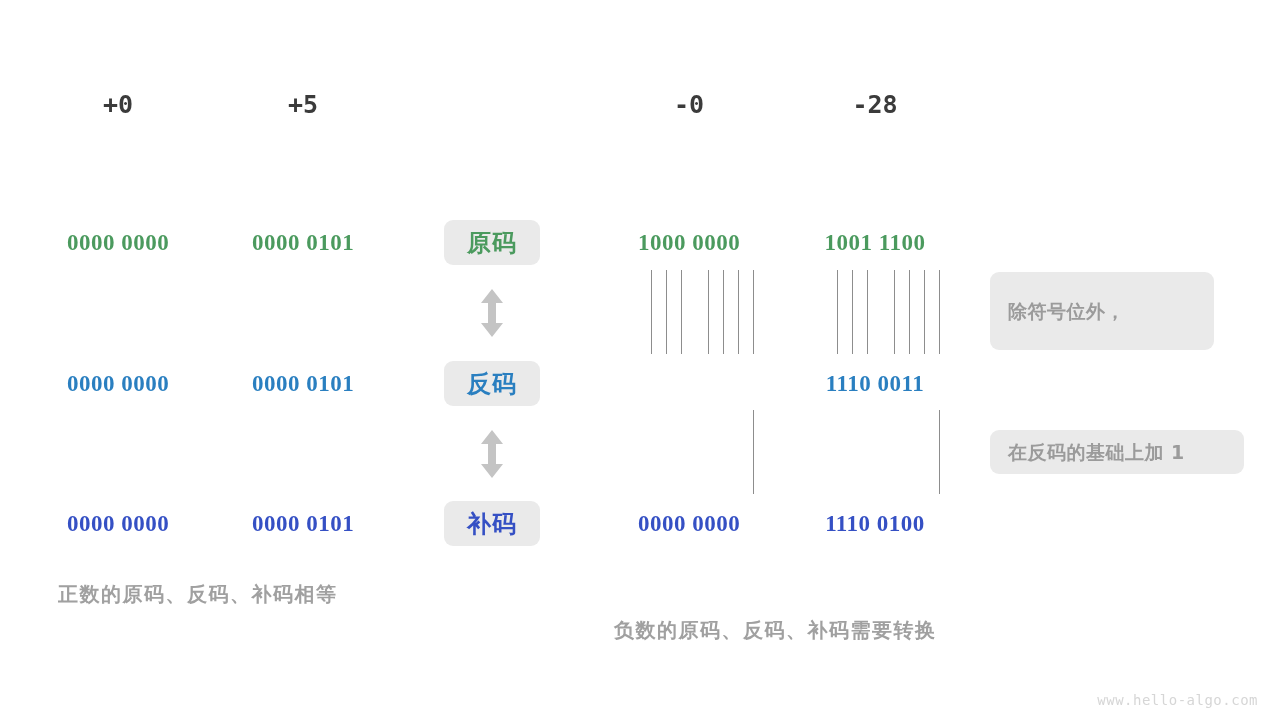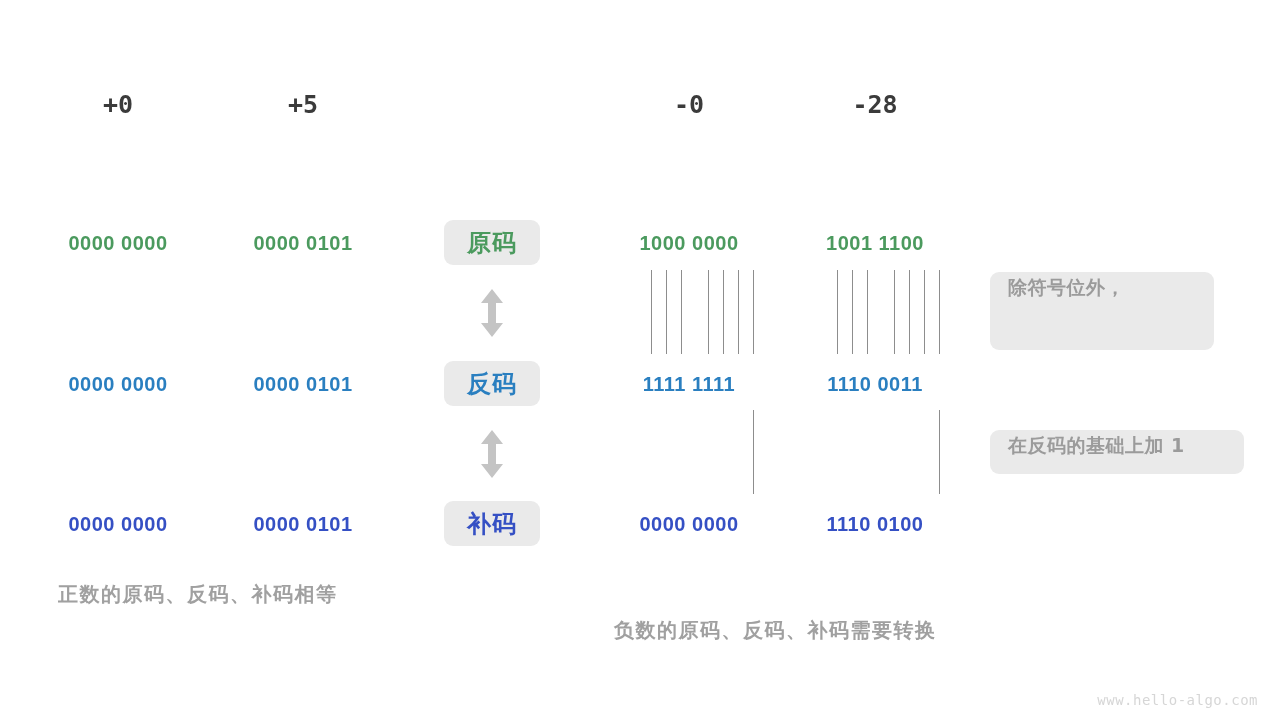--- a/index.html
+++ b/index.html
@@ -34,23 +34,23 @@
   .numlabel {
     font-family: "DejaVu Sans Mono", monospace;
     font-weight: bold;
     font-size: 25px;
     color: #3b3b3b;
     letter-spacing: 0px;
   }
 
   
   .binary {
-    font-family: Liberation Sans, sans-serif;
-    font-weight: bold;
-    font-size: 20px;
+    font-family: Liberation Serif, serif;
+    font-weight: bold;
+    font-size: 23px;
     letter-spacing: 0.5px;
   }
   .binary.green  { color: #4b9a5e; }
   .binary.blue   { color: #2a7fc0; }
   .binary.indigo { color: #3550c4; }
 
   
   .chip {
     position: absolute;
     background: #eaeaea;
@@ -68,21 +68,21 @@
   .chip.blue   { color: #2a7fc0; }
   .chip.indigo { color: #3550c4; }
 
   
   .note {
     position: absolute;
     background: #eaeaea;
     border-radius: 9px;
     display: flex;
     flex-direction: column;
-    justify-content: flex-start;
+    justify-content: center;
     padding: 0 18px;
     box-sizing: border-box;
     font-family: "DejaVu Sans", sans-serif;
     font-weight: bold;
     font-size: 19px;
     line-height: 30px;
     color: #9b9b9b;
     letter-spacing: 0.5px;
     white-space: pre;
   }
@@ -163,21 +163,20 @@
       <path d="M13 0 L24 14 L17 14 L17 34 L24 34 L13 48 L2 34 L9 34 L9 14 L2 14 Z" fill="#c4c4c4"></path>
     </svg>
   </div>
 
   <div class="note" style="left:990px; top:272px; width:224px; height:78px;">
     <span>除符号位外，</span>
   </div>
 
   <div class="cell binary blue" style="left:48px;  top:366px; width:140px; height:36px;">0000 0000</div>
   <div class="cell binary blue" style="left:233px; top:366px; width:140px; height:36px;">0000 0101</div>
-  <div class="cell binary blue" style="left:619px; top:366px; width:140px; height:36px;">1111 1111</div>
   <div class="cell binary blue" style="left:805px; top:366px; width:140px; height:36px;">1110 0011</div>
 
   <div class="chip blue" style="left:444px; top:361px; width:96px; height:45px;">反码</div>
 
   <div class="tick" style="left:753px; top:410px; height:84px;"></div>
   <div class="tick" style="left:939px; top:410px; height:84px;"></div>
 
   <div class="dblarrow" style="left:479px; top:430px;">
     <svg width="26" height="48" viewBox="0 0 26 48" xmlns="http://www.w3.org/2000/svg">
       <path d="M13 0 L24 14 L17 14 L17 34 L24 34 L13 48 L2 34 L9 34 L9 14 L2 14 Z" fill="#c4c4c4"></path>

